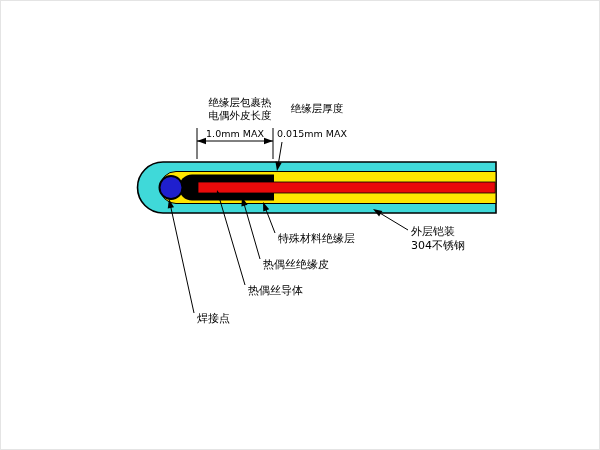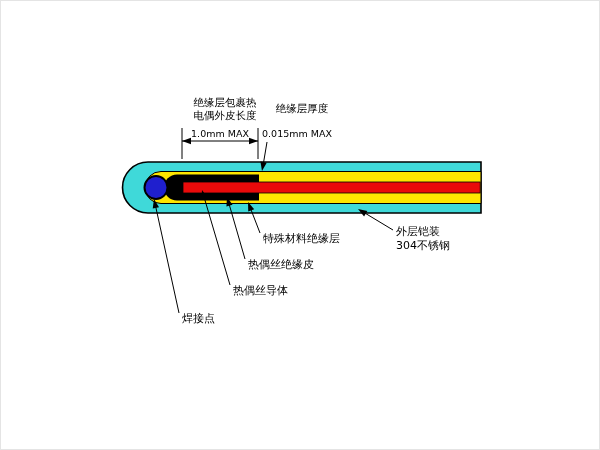--- a/index.html
+++ b/index.html
@@ -9,20 +9,21 @@
   }
   .canvas {
     position: relative;
     width: 600px;
     height: 450px;
     background: #ffffff;
     box-sizing: border-box;
     border: 1px solid #e4e4e4;
     font-family: "DejaVu Sans", "Liberation Sans", sans-serif;
     overflow: hidden;
+    padding-left: 15px;
   }
   svg { display: block; }
   text {
     fill: #000000;
     font-family: "DejaVu Sans", "Liberation Sans", sans-serif;
   }
   .cjk  { font-size: 11px; }
   .cjk-sm { font-size: 10.5px; }
   .dim  { font-size: 9.5px; }
   .thinline { stroke: #000000; stroke-width: 1; fill: none; }

